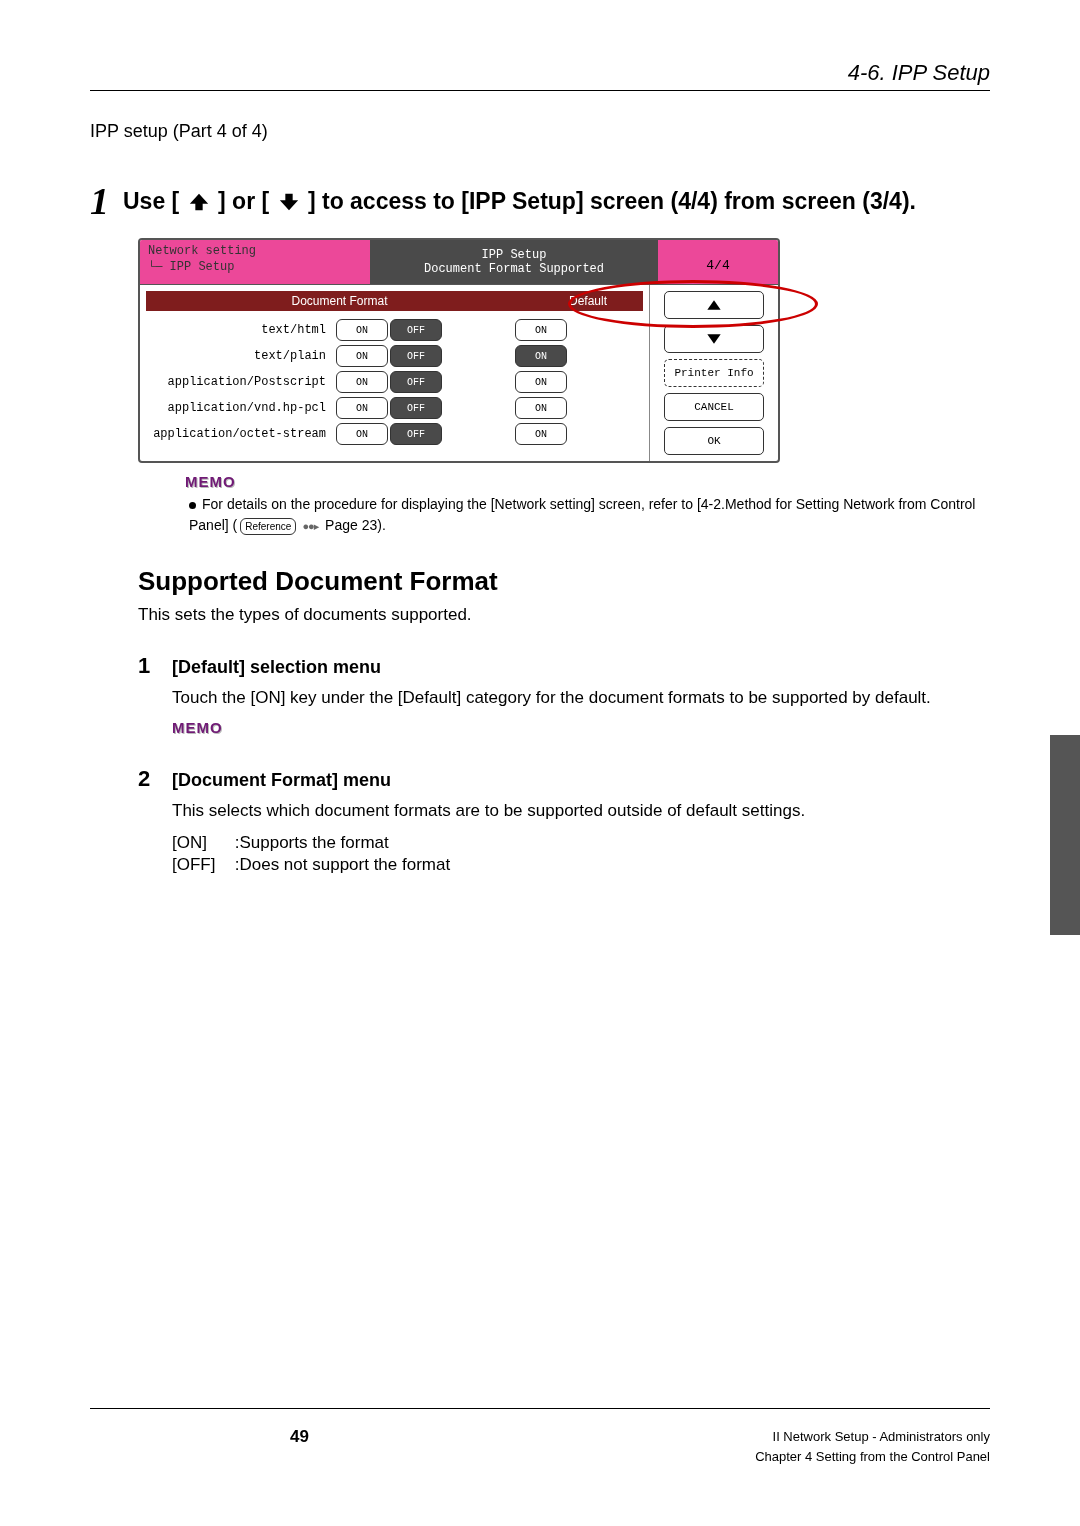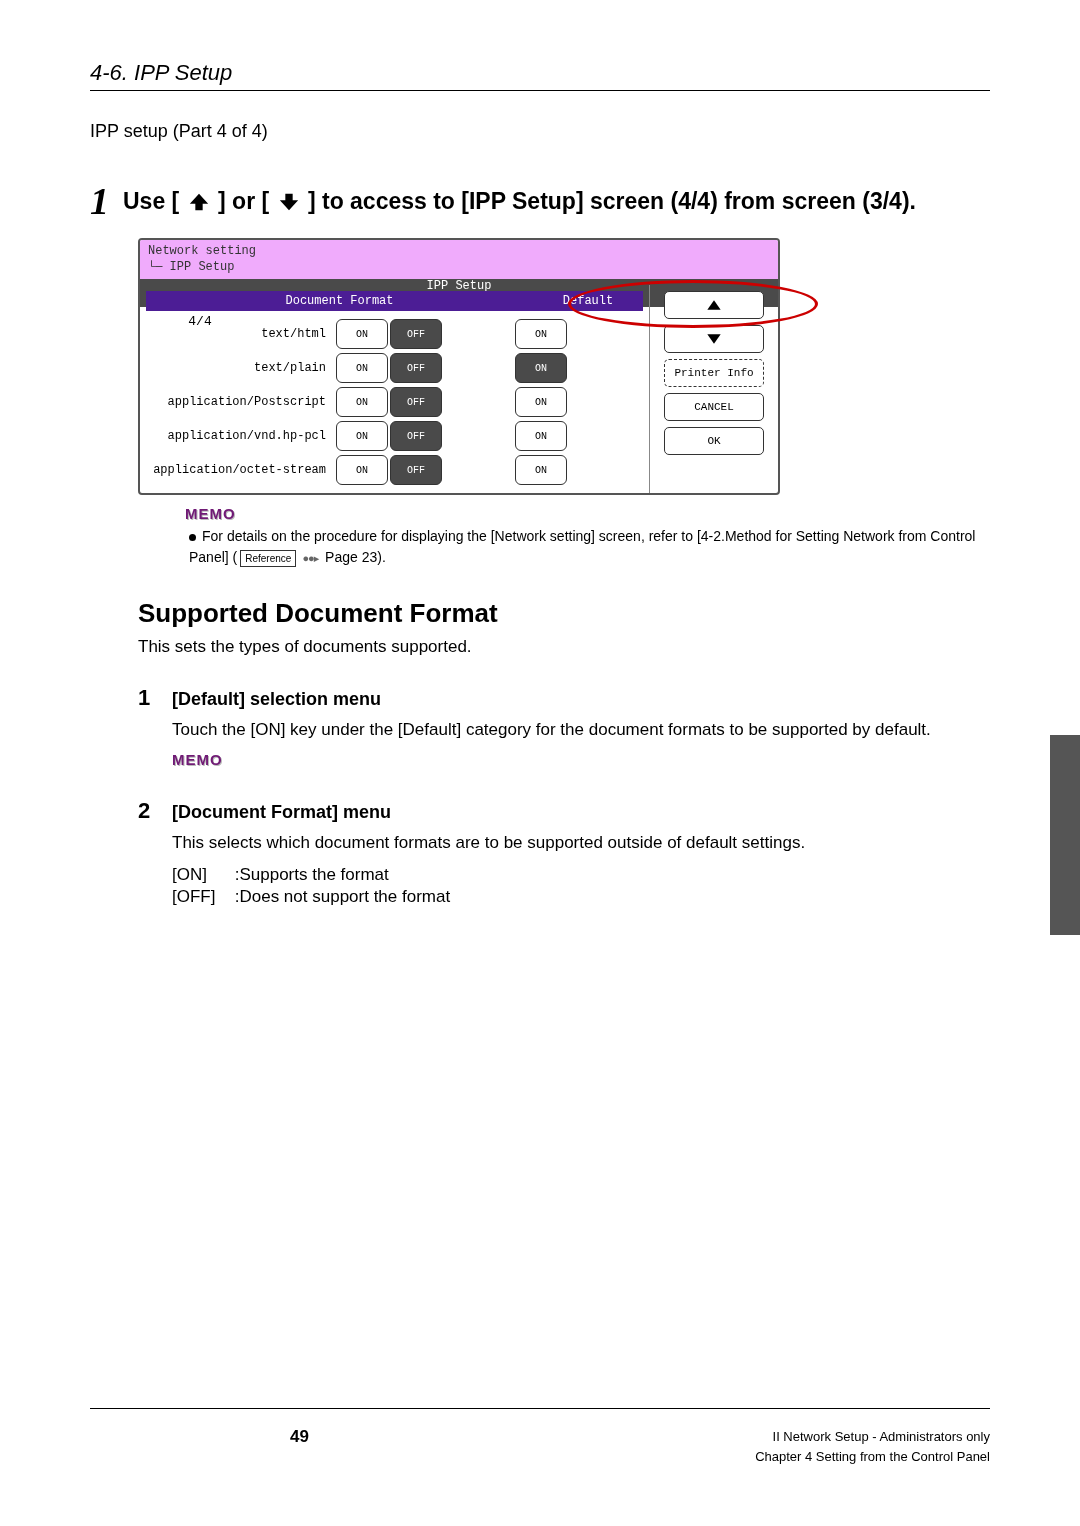--- a/index.html
+++ b/index.html
@@ -10,21 +10,21 @@
     body {
       width: 1080px;
       height: 1526px;
       background: #fff;
       font-family: Arial, Helvetica, sans-serif;
       color: #000;
       position: relative;
       padding: 60px 90px;
     }
     .header-section {
-      text-align: left;
+      text-align: right;
       font-style: italic;
       border-bottom: 1px solid #000;
       padding-bottom: 4px;
       margin-bottom: 30px;
       font-size: 22px;
     }
     .part-title {
       font-size: 18px;
       margin-bottom: 40px;
     }
@@ -56,23 +56,22 @@
       margin-left: 48px;
       width: 642px;
       border: 2px solid #555;
       border-radius: 4px;
       background: #fff;
       overflow: hidden;
       margin-bottom: 10px;
     }
     .sbox-titlebar {
       display: flex;
-      background: #f0abfc;
+      background: #ec4899;
       height: 44px;
-      flex-direction: column;
     }
     .sbox-left {
       width: 230px;
       font-size: 12px;
       color: #333;
       padding: 4px 8px;
       line-height: 1.3;
       font-family: "Courier New", monospace;
     }
     .sbox-center {
@@ -107,24 +106,24 @@
     .sbox-side {
       width: 128px;
       padding: 6px;
       display: flex;
       flex-direction: column;
       gap: 6px;
       align-items: center;
     }
     .sheader-row {
       display: flex;
-      background: #4c1d95;
+      background: #7f1d1d;
       color: #fff;
       font-size: 12px;
-      font-family: Liberation Mono, monospace;
+      font-family: Liberation Sans, sans-serif;
       padding: 3px 0;
       margin: 0 6px 6px 6px;
     }
     .sheader-left {
       flex: 1;
       text-align: center;
     }
     .sheader-right {
       width: 110px;
       text-align: center;
@@ -148,21 +147,21 @@
     }
     .srow-default {
       width: 110px;
       display: flex;
       justify-content: center;
     }
     .tgl-btn {
       border: 1px solid #333;
       border-radius: 6px;
       width: 52px;
-      height: 30px;
+      height: 22px;
       display: flex;
       align-items: center;
       justify-content: center;
       font-size: 10px;
       background: #fff;
       position: relative;
     }
     .tgl-btn.dark {
       background: #4a4a4a;
       color: #fff;
@@ -211,21 +210,21 @@
       width: 7px;
       height: 7px;
       background: #000;
       border-radius: 50%;
       margin-right: 6px;
       vertical-align: middle;
     }
     .ref-badge {
       display: inline-block;
       border: 1px solid #333;
-      border-radius: 0;
+      border-radius: 6px;
       padding: 0 4px;
       font-size: 10px;
       vertical-align: middle;
       margin: 0 3px;
     }
     .dots-arrow {
       display: inline-block;
       vertical-align: middle;
       margin: 0 3px;
       color: #666;

